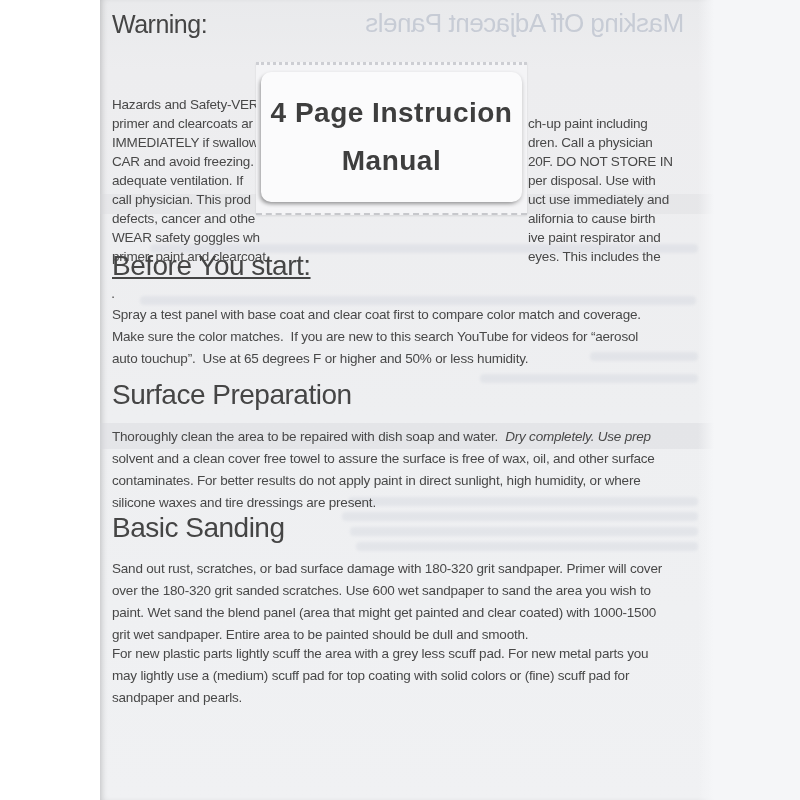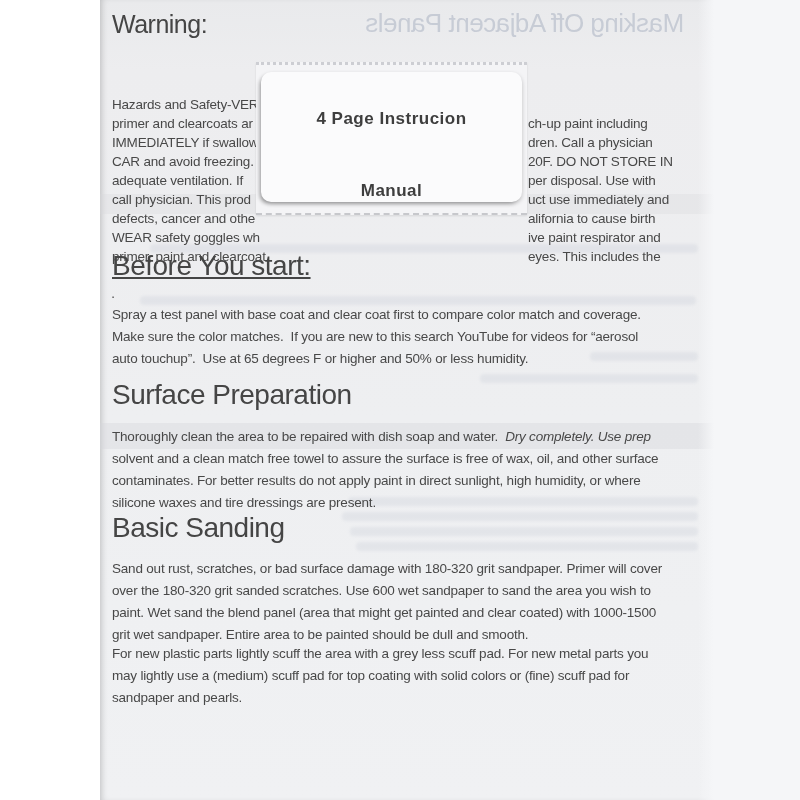--- a/index.html
+++ b/index.html
@@ -42,21 +42,21 @@
   .wl{position:absolute;left:0;white-space:pre;}
   .wr{position:absolute;left:416px;white-space:pre;}
   
   .liner{position:absolute;left:156px;top:62px;width:271px;height:148px;
          background:#f4f4f6;border-top:3px dotted #cdced3;border-bottom:2px dashed #c7c8cc;
          box-shadow:0 1px 2px rgba(0,0,0,0.10);z-index:4;}
   .sticker{position:absolute;left:161px;top:72px;width:261px;height:130px;
            background:#fbfbfc;border-radius:10px;z-index:5;
            box-shadow:0 2px 4px rgba(0,0,0,0.22),-3px 3px 4px -2px rgba(0,0,0,0.28);
            display:flex;flex-direction:column;align-items:center;justify-content:center;gap:16px;}
-  .sticker .lbl{font-size:17px;font-weight:bold;letter-spacing:0.5px;color:#3e3e3e;white-space:pre;margin-top:36px;}
+  .sticker .lbl{font-size:28px;font-weight:bold;letter-spacing:0.5px;color:#3e3e3e;white-space:pre;}
 </style>
 </head>
 <body>
 
 <div class="canvas">
   <div class="paper">
 
     <div class="band band1"></div>
     <div class="band band2"></div>
     <div class="rightcol"></div>
@@ -125,21 +125,21 @@
     <div class="dot">.</div>
     <div class="para p-before">
       <div class="pline">Spray a test panel with base coat and clear coat first to compare color match and coverage.</div>
       <div class="pline">Make sure the color matches.  If you are new to this search YouTube for videos for “aerosol</div>
       <div class="pline">auto touchup”.  Use at 65 degrees F or higher and 50% or less humidity.</div>
     </div>
 
     <div class="h h-surface">Surface Preparation</div>
     <div class="para p-surface">
       <div class="pline"><span>Thoroughly clean the area to be repaired with dish soap and water.  </span><span class="ital">Dry completely. Use prep</span></div>
-      <div class="pline">solvent and a clean match free towel to assure the surface is free of wax, oil, and other surface</div>
+      <div class="pline">solvent and a clean cover free towel to assure the surface is free of wax, oil, and other surface</div>
       <div class="pline">contaminates. For better results do not apply paint in direct sunlight, high humidity, or where</div>
       <div class="pline">silicone waxes and tire dressings are present.</div>
     </div>
 
     <div class="h h-basic">Basic Sanding</div>
     <div class="para p-basic1">
       <div class="pline">Sand out rust, scratches, or bad surface damage with 180-320 grit sandpaper. Primer will cover</div>
       <div class="pline">over the 180-320 grit sanded scratches. Use 600 wet sandpaper to sand the area you wish to</div>
       <div class="pline">paint. Wet sand the blend panel (area that might get painted and clear coated) with 1000-1500</div>
       <div class="pline">grit wet sandpaper. Entire area to be painted should be dull and smooth.</div>

